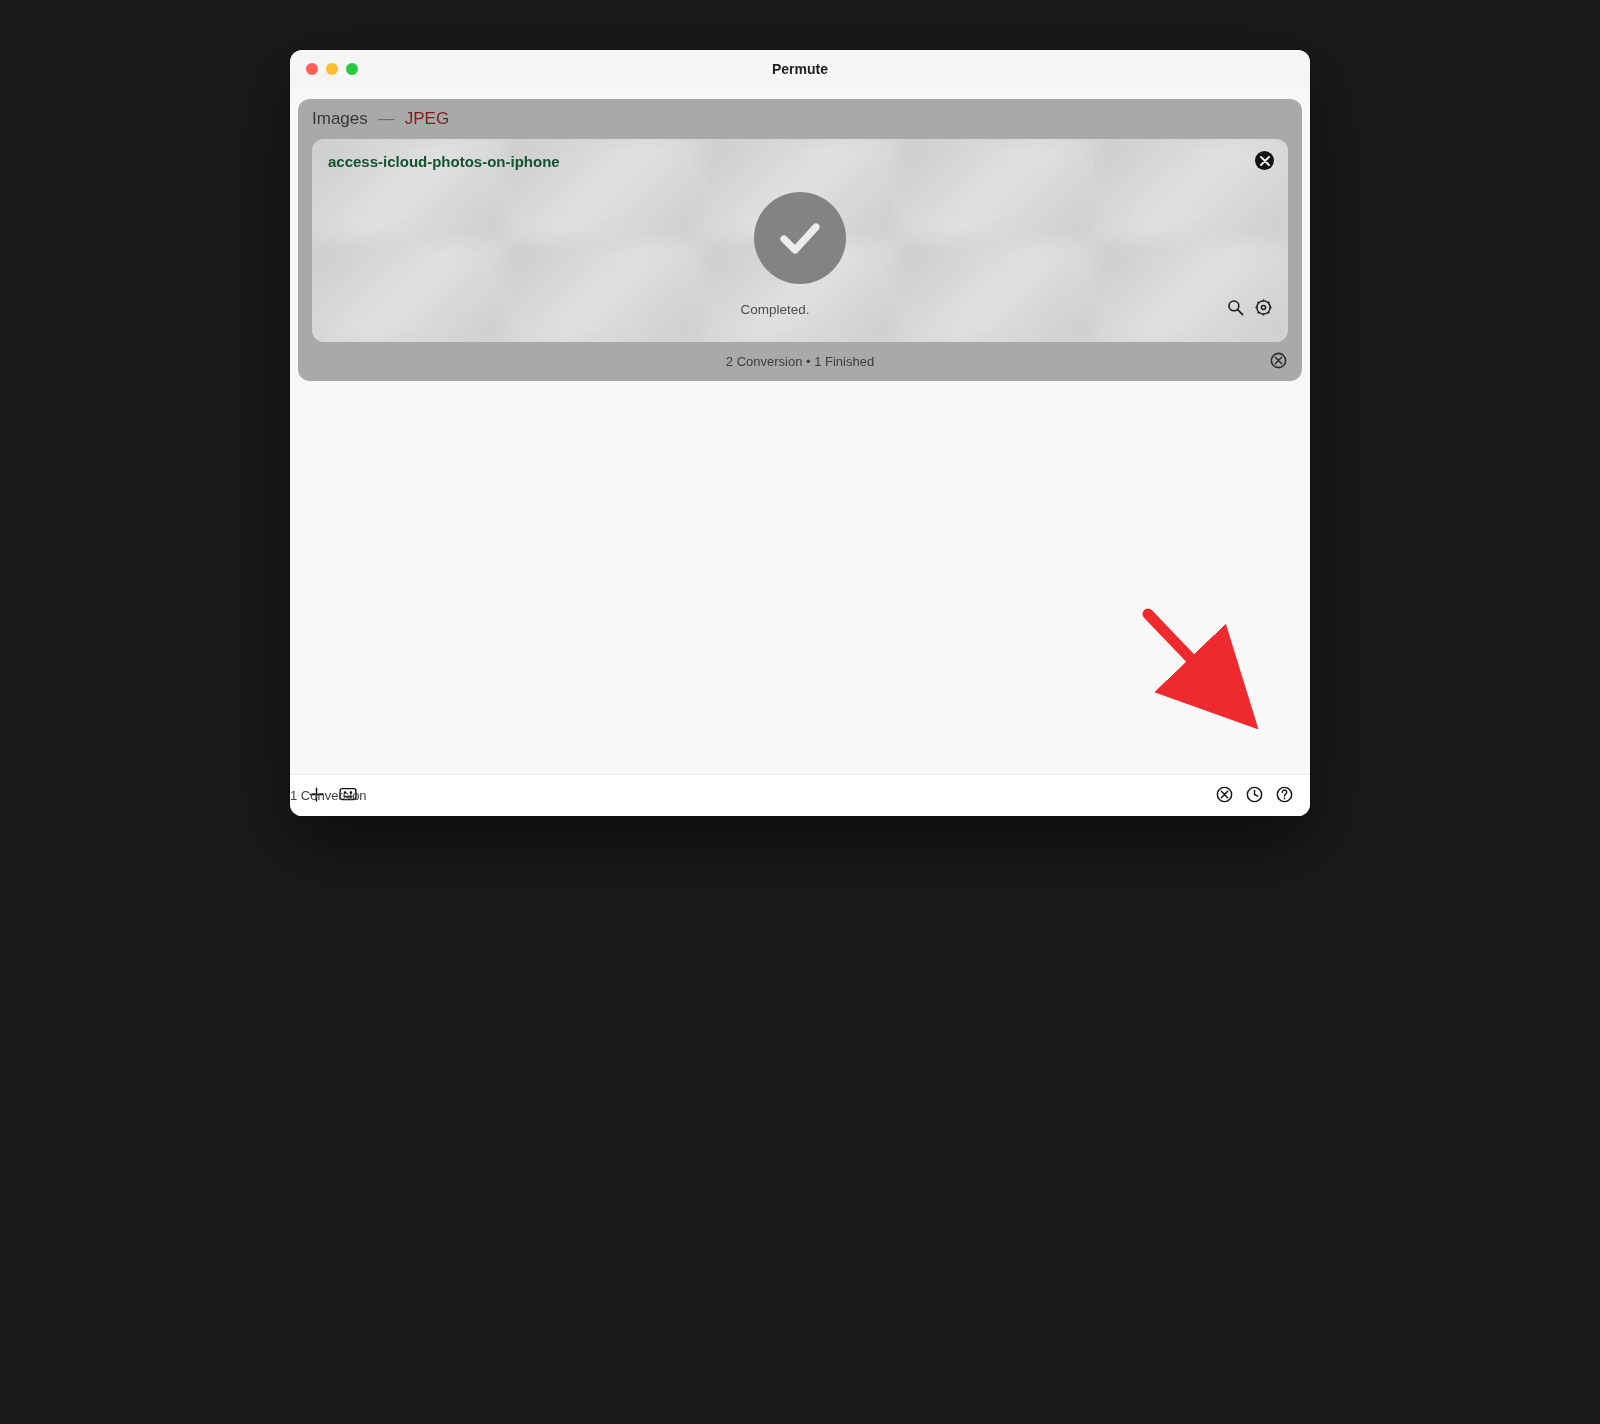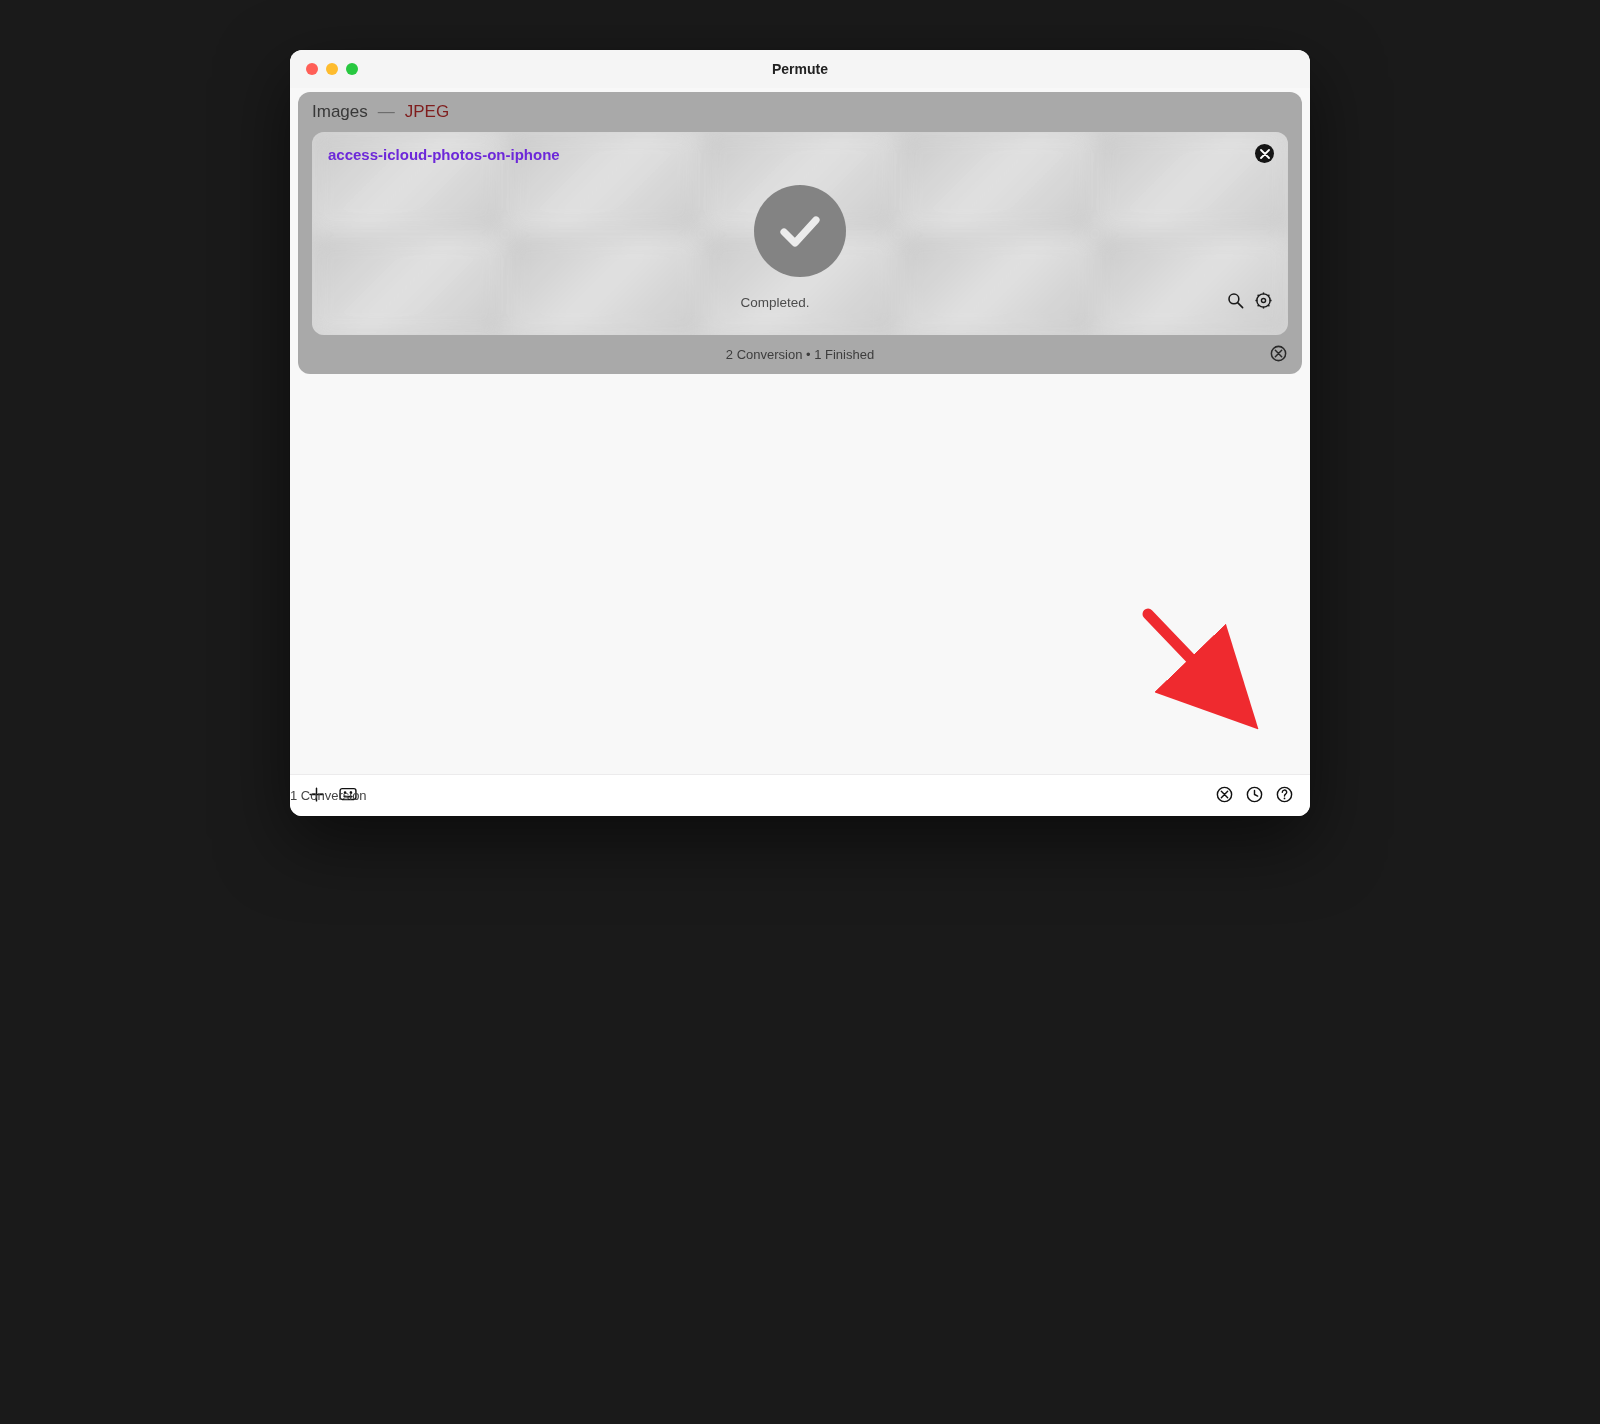--- a/index.html
+++ b/index.html
@@ -55,21 +55,21 @@
     }
     .main-area {
       flex: 1;
       background: #f8f8f8;
       display: flex;
       flex-direction: column;
       padding: 0 8px;
       position: relative;
     }
     .group {
-      margin-top: 4px;
+      margin-top: 11px;
       background: #a9a9a9;
       border-radius: 12px;
       overflow: hidden;
     }
     .group-header {
       display: flex;
       align-items: center;
       padding: 10px 14px 10px 14px;
       font-size: 17px;
       gap: 10px;
@@ -96,21 +96,21 @@
       padding: 0;
       filter: blur(9px) saturate(0.3) brightness(1.05);
       opacity: 0.85;
     }
     .card-bg div { background: linear-gradient(135deg,#bfbfbf,#d8d8d8,#c1c1c1); }
     .card-title {
       position: relative;
       z-index: 2;
       font-size: 15px;
       font-weight: 700;
-      color: #6d28d9;
+      color: #14532d;
       padding: 14px 16px 0 16px;
     }
     .card-close {
       position: absolute;
       top: 12px; right: 14px;
       width: 19px; height: 19px;
       border-radius: 50%;
       background: #151515;
       display: flex; align-items: center; justify-content: center;
       z-index: 3;

